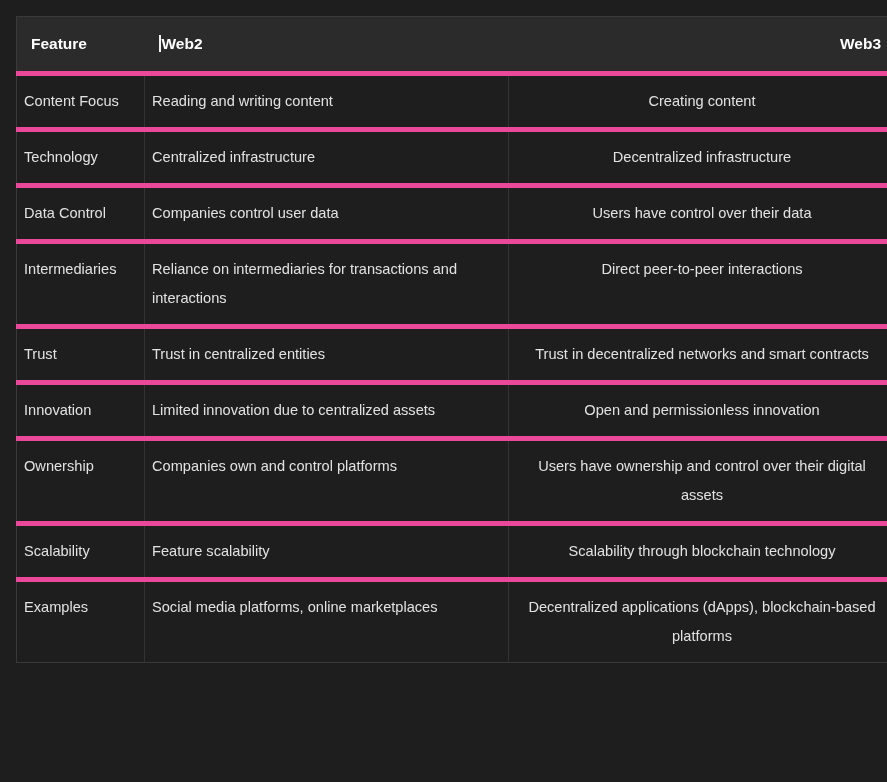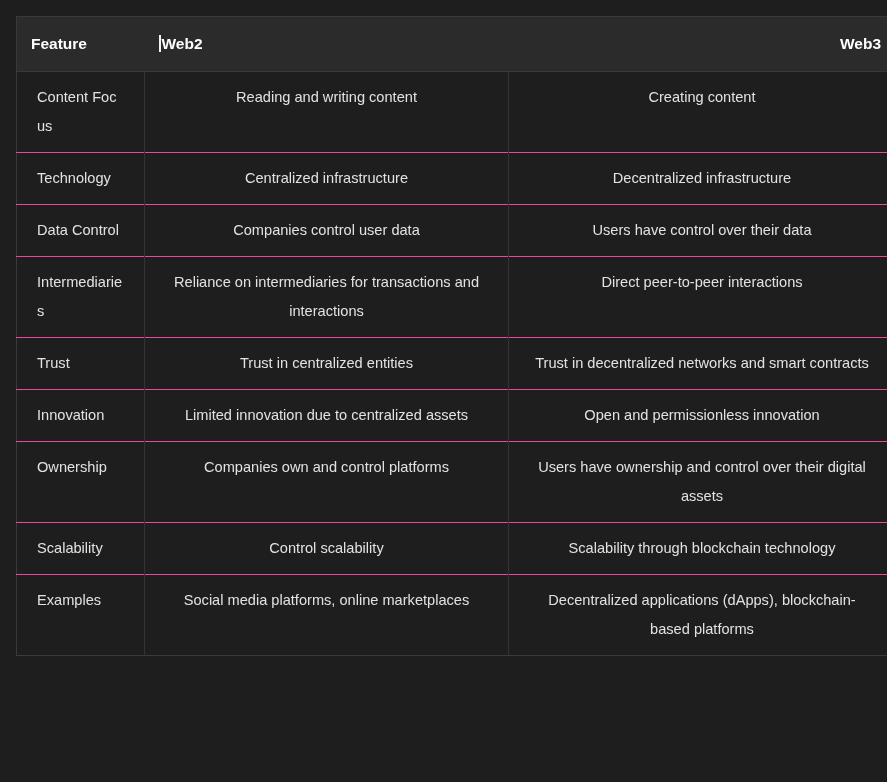--- a/index.html
+++ b/index.html
@@ -66,34 +66,34 @@
     height: 17px;
     background: #f2f2f2;
     vertical-align: -3px;
     margin-right: 1px;
   }
 
   tbody td {
     color: #e2e2e2;
     font-size: 14.6px;
     line-height: 29px;
-    padding: 11px 20px;
-    border-top: 1px solid #ec4899;
+    padding: 11px 7px;
+    border-top: 5px solid #ec4899;
     border-right: 1px solid #333333;
     box-sizing: border-box;
     vertical-align: top;
     background: #1e1e1e;
   }
   tbody td:last-child { border-right: none; }
 
   tbody td.t-feature {
     text-align: left;
     word-break: break-all;
   }
-  tbody td.t-web2 { text-align: center; }
+  tbody td.t-web2 { text-align: left; }
   tbody td.t-web3 { text-align: center; }
 </style>
 </head>
 <body>
 
 <div class="table-wrap">
   <table class="cmp">
     <colgroup>
       <col class="c-feature">
       <col class="c-web2">
@@ -137,21 +137,21 @@
           <td class="t-web2">Limited innovation due to centralized assets</td>
           <td class="t-web3">Open and permissionless innovation</td>
         </tr>
         <tr>
           <td class="t-feature">Ownership</td>
           <td class="t-web2">Companies own and control platforms</td>
           <td class="t-web3">Users have ownership and control over their digital assets</td>
         </tr>
         <tr>
           <td class="t-feature">Scalability</td>
-          <td class="t-web2">Control scalability</td>
+          <td class="t-web2">Feature scalability</td>
           <td class="t-web3">Scalability through blockchain technology</td>
         </tr>
         <tr>
           <td class="t-feature">Examples</td>
           <td class="t-web2">Social media platforms, online marketplaces</td>
           <td class="t-web3">Decentralized applications (dApps), blockchain-based platforms</td>
         </tr>
       </tbody>
   </table>
 </div>

